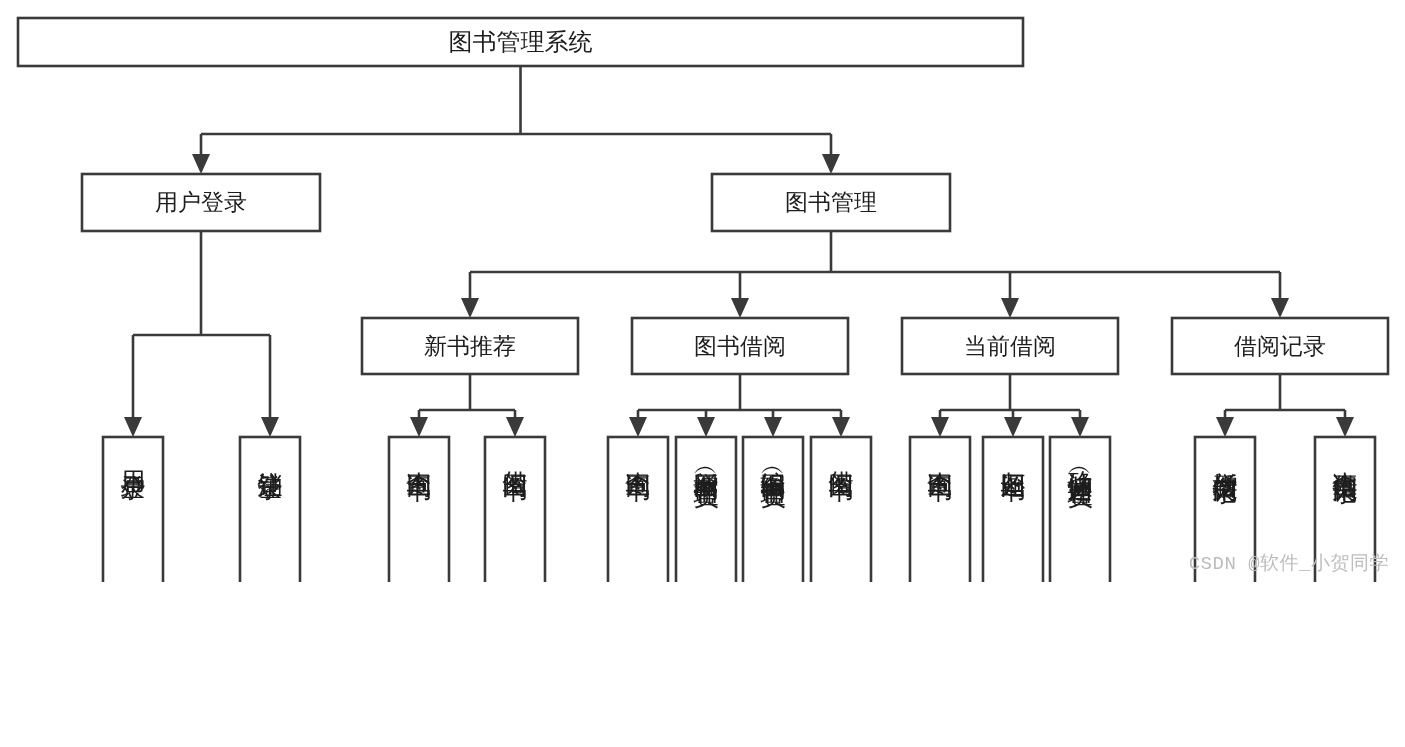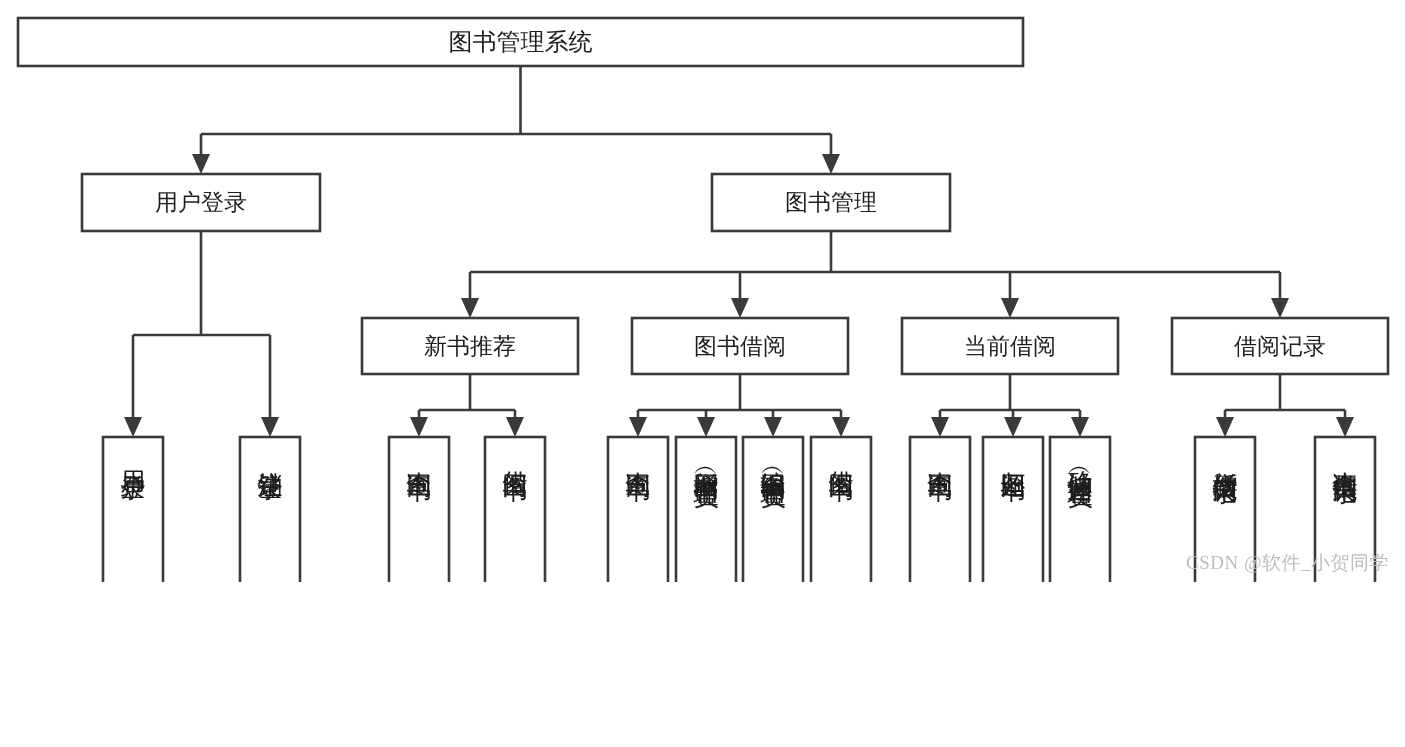--- a/index.html
+++ b/index.html
@@ -70,21 +70,21 @@
     font-size: 25px;
     line-height: 1.08;
     color: #1d1d1d;
     letter-spacing: 2px;
     white-space: nowrap;
   }
   .watermark {
     position: absolute;
     right: 16px;
     bottom: 6px;
-    font-family: Liberation Serif, serif;
+    font-family: Liberation Mono, monospace;
     font-size: 19px;
     color: #bdbdbd;
     letter-spacing: 0.5px;
     user-select: none;
     white-space: nowrap;
   }
 </style>
 </head>
 <body>
 

